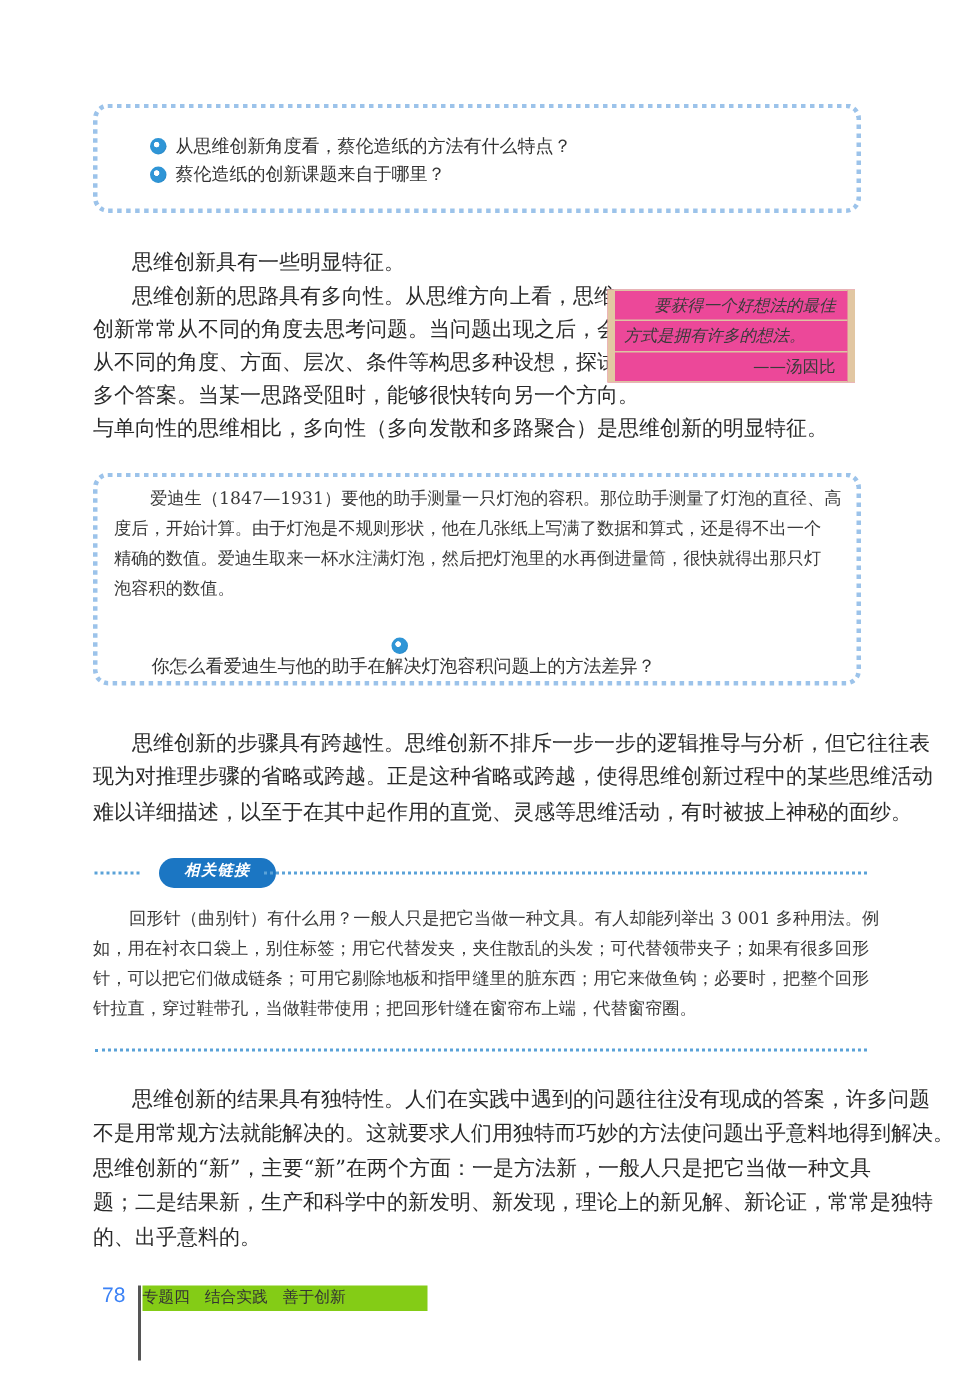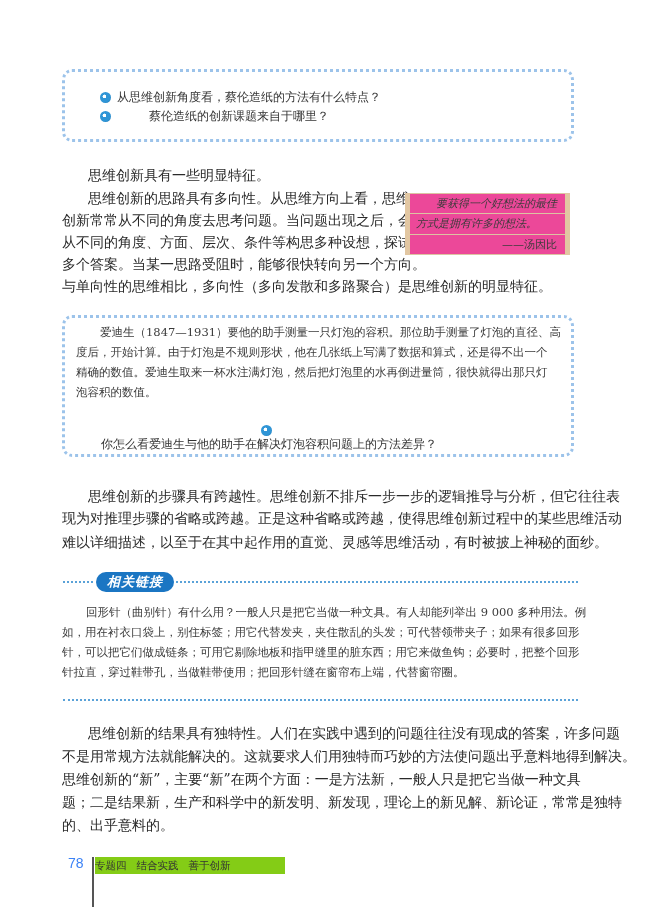--- a/index.html
+++ b/index.html
@@ -81,33 +81,33 @@
       color: #3b3b3b;
       font-family: "DejaVu Sans", "Liberation Sans", sans-serif;
     }
     .dotline {
       position: absolute;
       height: 0;
       border-top: 2px dotted #5aa2d8;
     }
     .link-badge {
       position: absolute;
-      left: 96px;
+      left: 106px;
       top: 572px;
       width: 78px;
       height: 20px;
       background: #1b76c3;
       border-radius: 10px;
       color: #ffffff;
-      font-size: 13px;
+      font-size: 10px;
       font-weight: bold;
       font-style: italic;
       text-align: center;
       line-height: 20px;
-      font-family: Liberation Sans, sans-serif;
+      font-family: Liberation Mono, monospace;
       letter-spacing: 1px;
     }
     .footer-num {
       position: absolute;
       left: 68px;
       top: 855px;
       font-size: 14px;
       font-family: "Liberation Sans", "DejaVu Sans", sans-serif;
       color: #3b82f6;
     }
@@ -135,21 +135,21 @@
     }
   </style>
 </head>
 <body>
 
 <div class="dash-box" style="top:69px; height:73px;"></div>
 <div class="q-item" style="left:100px; top:89px;">
   <span class="bullet"></span>
   <span>从思维创新角度看，蔡伦造纸的方法有什么特点？</span>
 </div>
-<div class="q-item" style="left:100px; top:108px;gap:32px;">
+<div class="q-item" style="left:100px; top:108px;">
   <span class="bullet"></span>
   <span>蔡伦造纸的创新课题来自于哪里？</span>
 </div>
 
 <p class="para" style="left:88px; top:164px;">思维创新具有一些明显特征。</p>
 
 <p class="para" style="left:88px; top:187px;">思维创新的思路具有多向性。从思维方向上看，思维</p>
 <p class="para" style="left:62px; top:209px;">创新常常从不同的角度去思考问题。当问题出现之后，会</p>
 <p class="para" style="left:62px; top:231px;">从不同的角度、方面、层次、条件等构思多种设想，探试</p>
 <p class="para" style="left:62px; top:253px;">多个答案。当某一思路受阻时，能够很快转向另一个方向。</p>
@@ -176,21 +176,21 @@
 </div>
 
 <p class="para" style="left:88px; top:485px;">思维创新的步骤具有跨越性。思维创新不排斥一步一步的逻辑推导与分析，但它往往表</p>
 <p class="para" style="left:62px; top:508px;font-family:Liberation Mono, monospace;">现为对推理步骤的省略或跨越。正是这种省略或跨越，使得思维创新过程中的某些思维活动</p>
 <p class="para" style="left:62px; top:531px;">难以详细描述，以至于在其中起作用的直觉、灵感等思维活动，有时被披上神秘的面纱。</p>
 
 <div class="dotline" style="left:63px; top:581px; width:30px;"></div>
 <div class="link-badge">相关链接</div>
 <div class="dotline" style="left:176px; top:581px; width:402px;"></div>
 
-<p class="small-para" style="left:86px; top:603px;">回形针（曲别针）有什么用？一般人只是把它当做一种文具。有人却能列举出 9 000 多种用法。例</p>
+<p class="small-para" style="left:86px; top:603px;">回形针（曲别针）有什么用？一般人只是把它当做一种文具。有人却能列举出 3 001 多种用法。例</p>
 <p class="small-para" style="left:62px; top:623px;">如，用在衬衣口袋上，别住标签；用它代替发夹，夹住散乱的头发；可代替领带夹子；如果有很多回形</p>
 <p class="small-para" style="left:62px; top:643px;">针，可以把它们做成链条；可用它剔除地板和指甲缝里的脏东西；用它来做鱼钩；必要时，把整个回形</p>
 <p class="small-para" style="left:62px; top:663px;">针拉直，穿过鞋带孔，当做鞋带使用；把回形针缝在窗帘布上端，代替窗帘圈。</p>
 
 <div class="dotline" style="left:63px; top:699px; width:515px;"></div>
 
 <p class="para" style="left:88px; top:722px;">思维创新的结果具有独特性。人们在实践中遇到的问题往往没有现成的答案，许多问题</p>
 <p class="para" style="left:62px; top:745px;">不是用常规方法就能解决的。这就要求人们用独特而巧妙的方法使问题出乎意料地得到解决。</p>
 <p class="para" style="left:62px; top:768px;">思维创新的“新”，主要“新”在两个方面：一是方法新，一般人只是把它当做一种文具</p>
 <p class="para" style="left:62px; top:791px;">题；二是结果新，生产和科学中的新发明、新发现，理论上的新见解、新论证，常常是独特</p>

